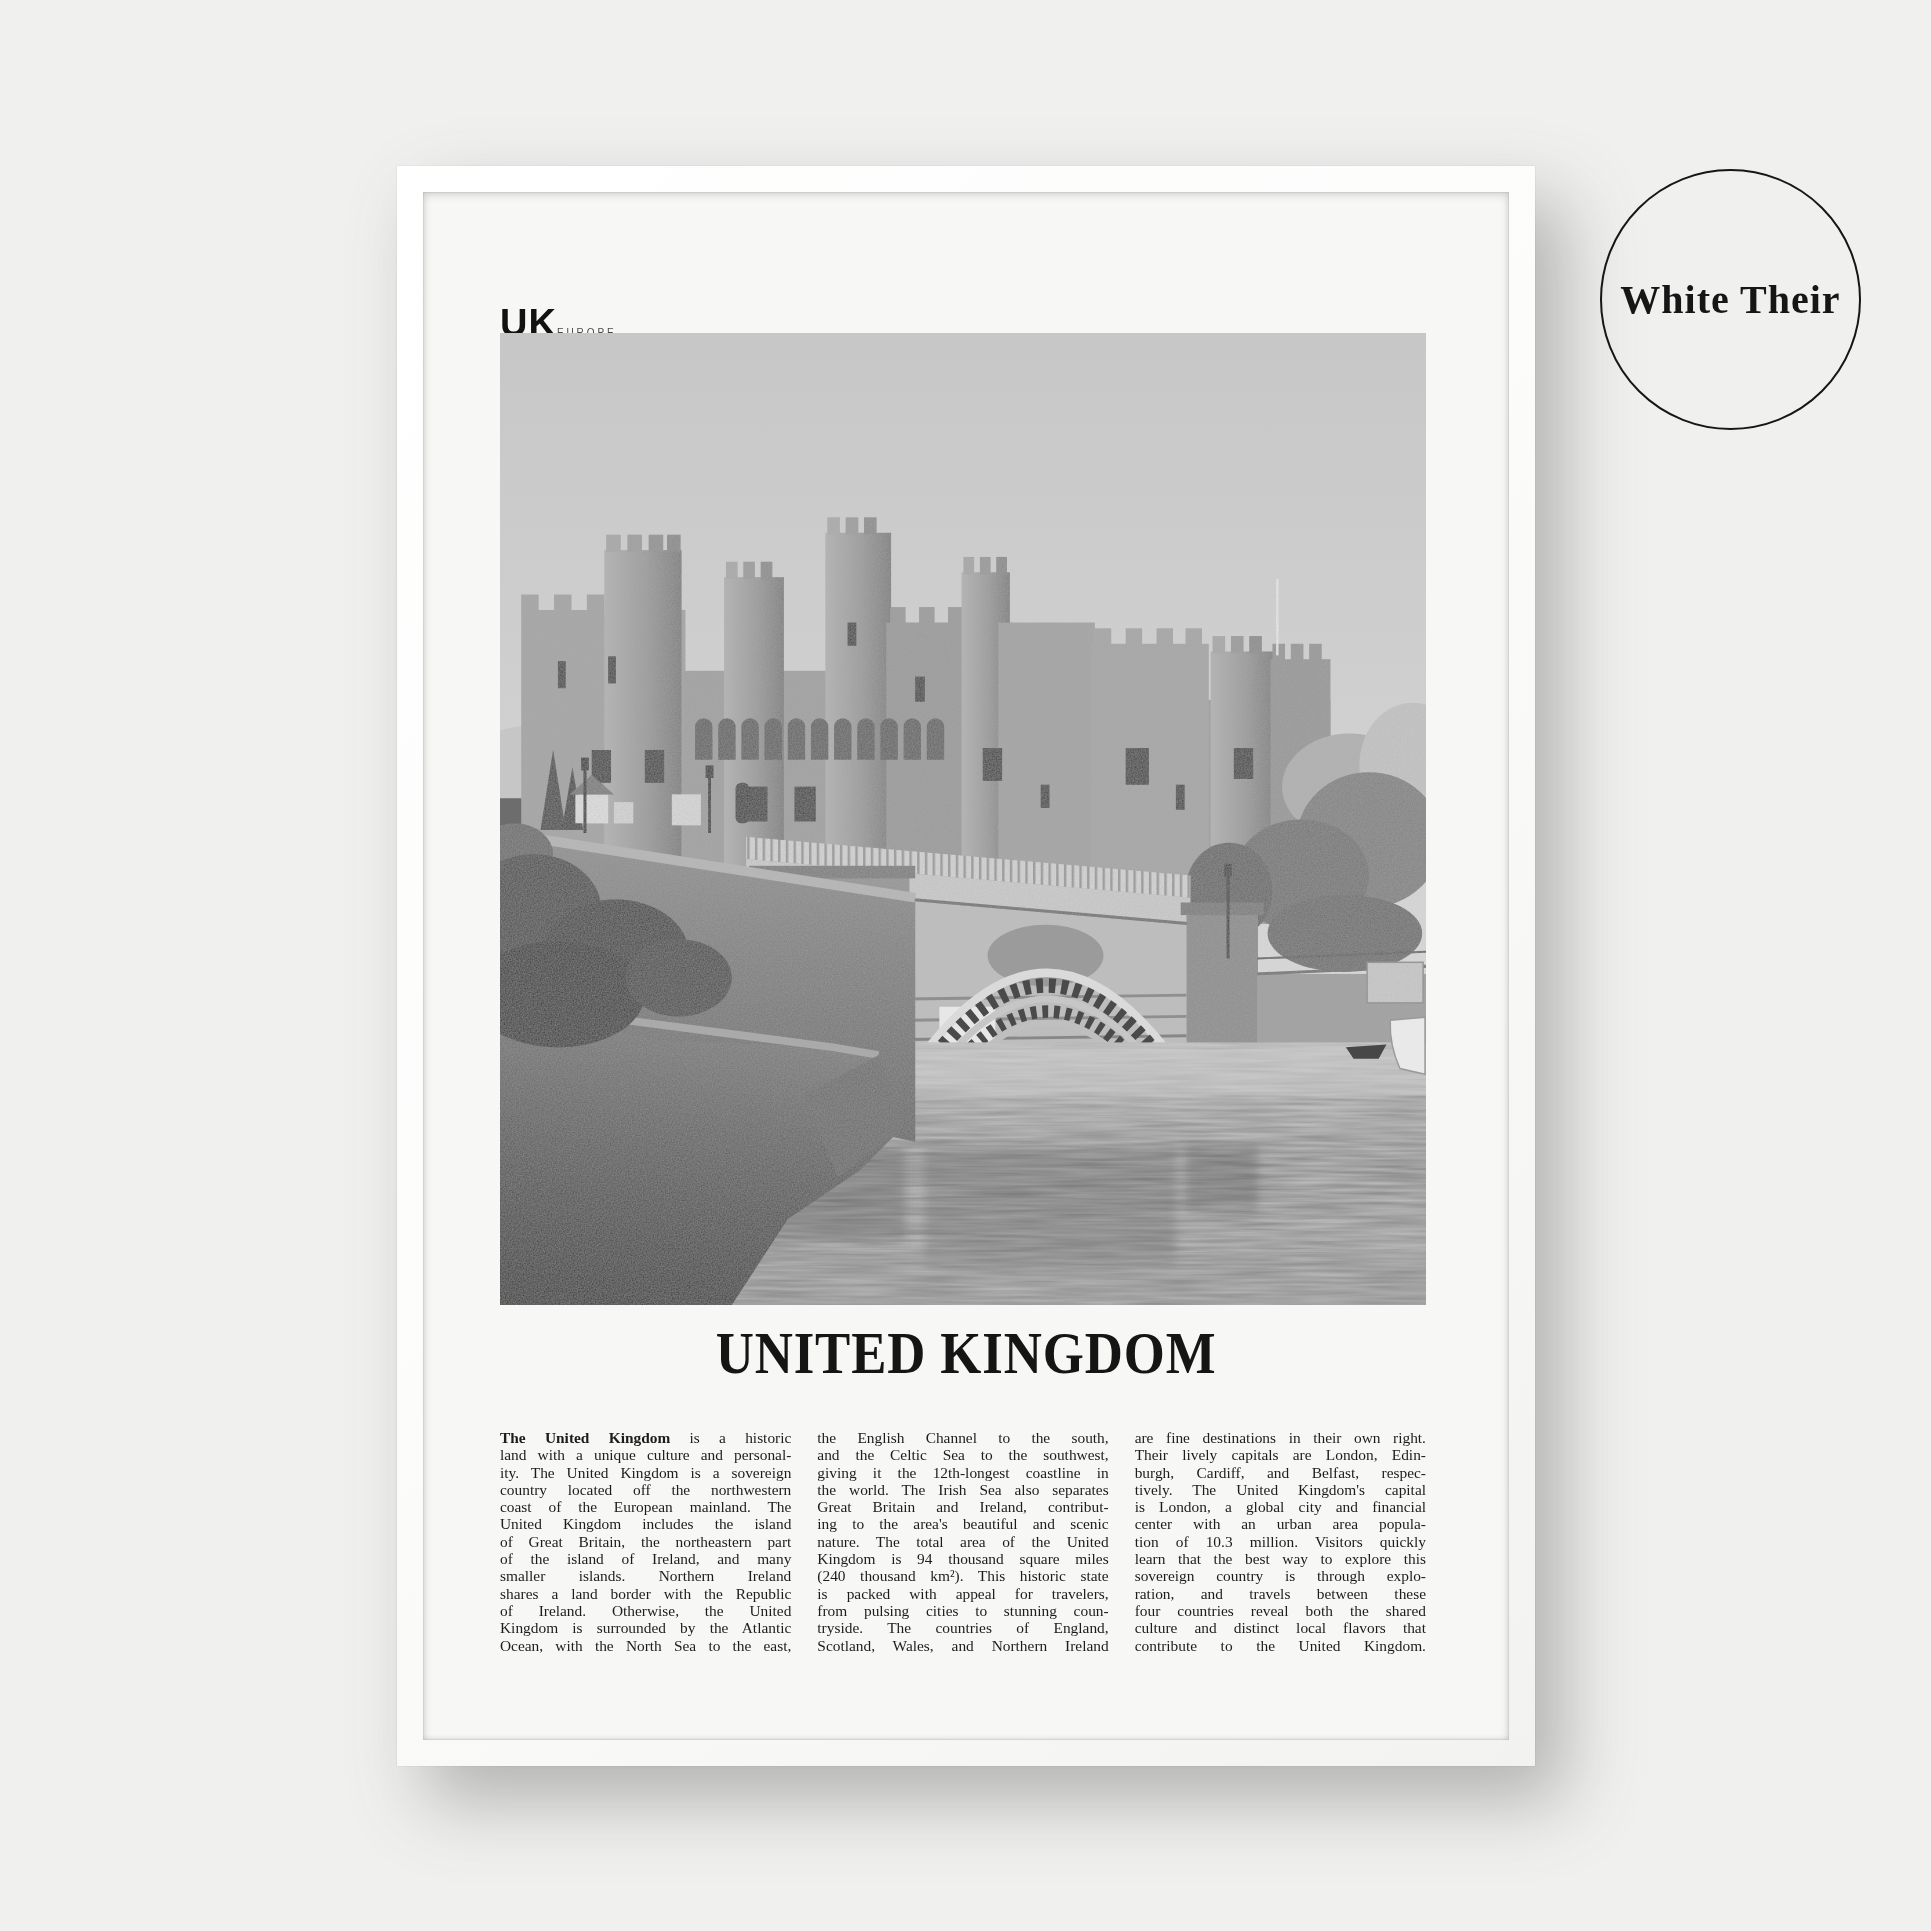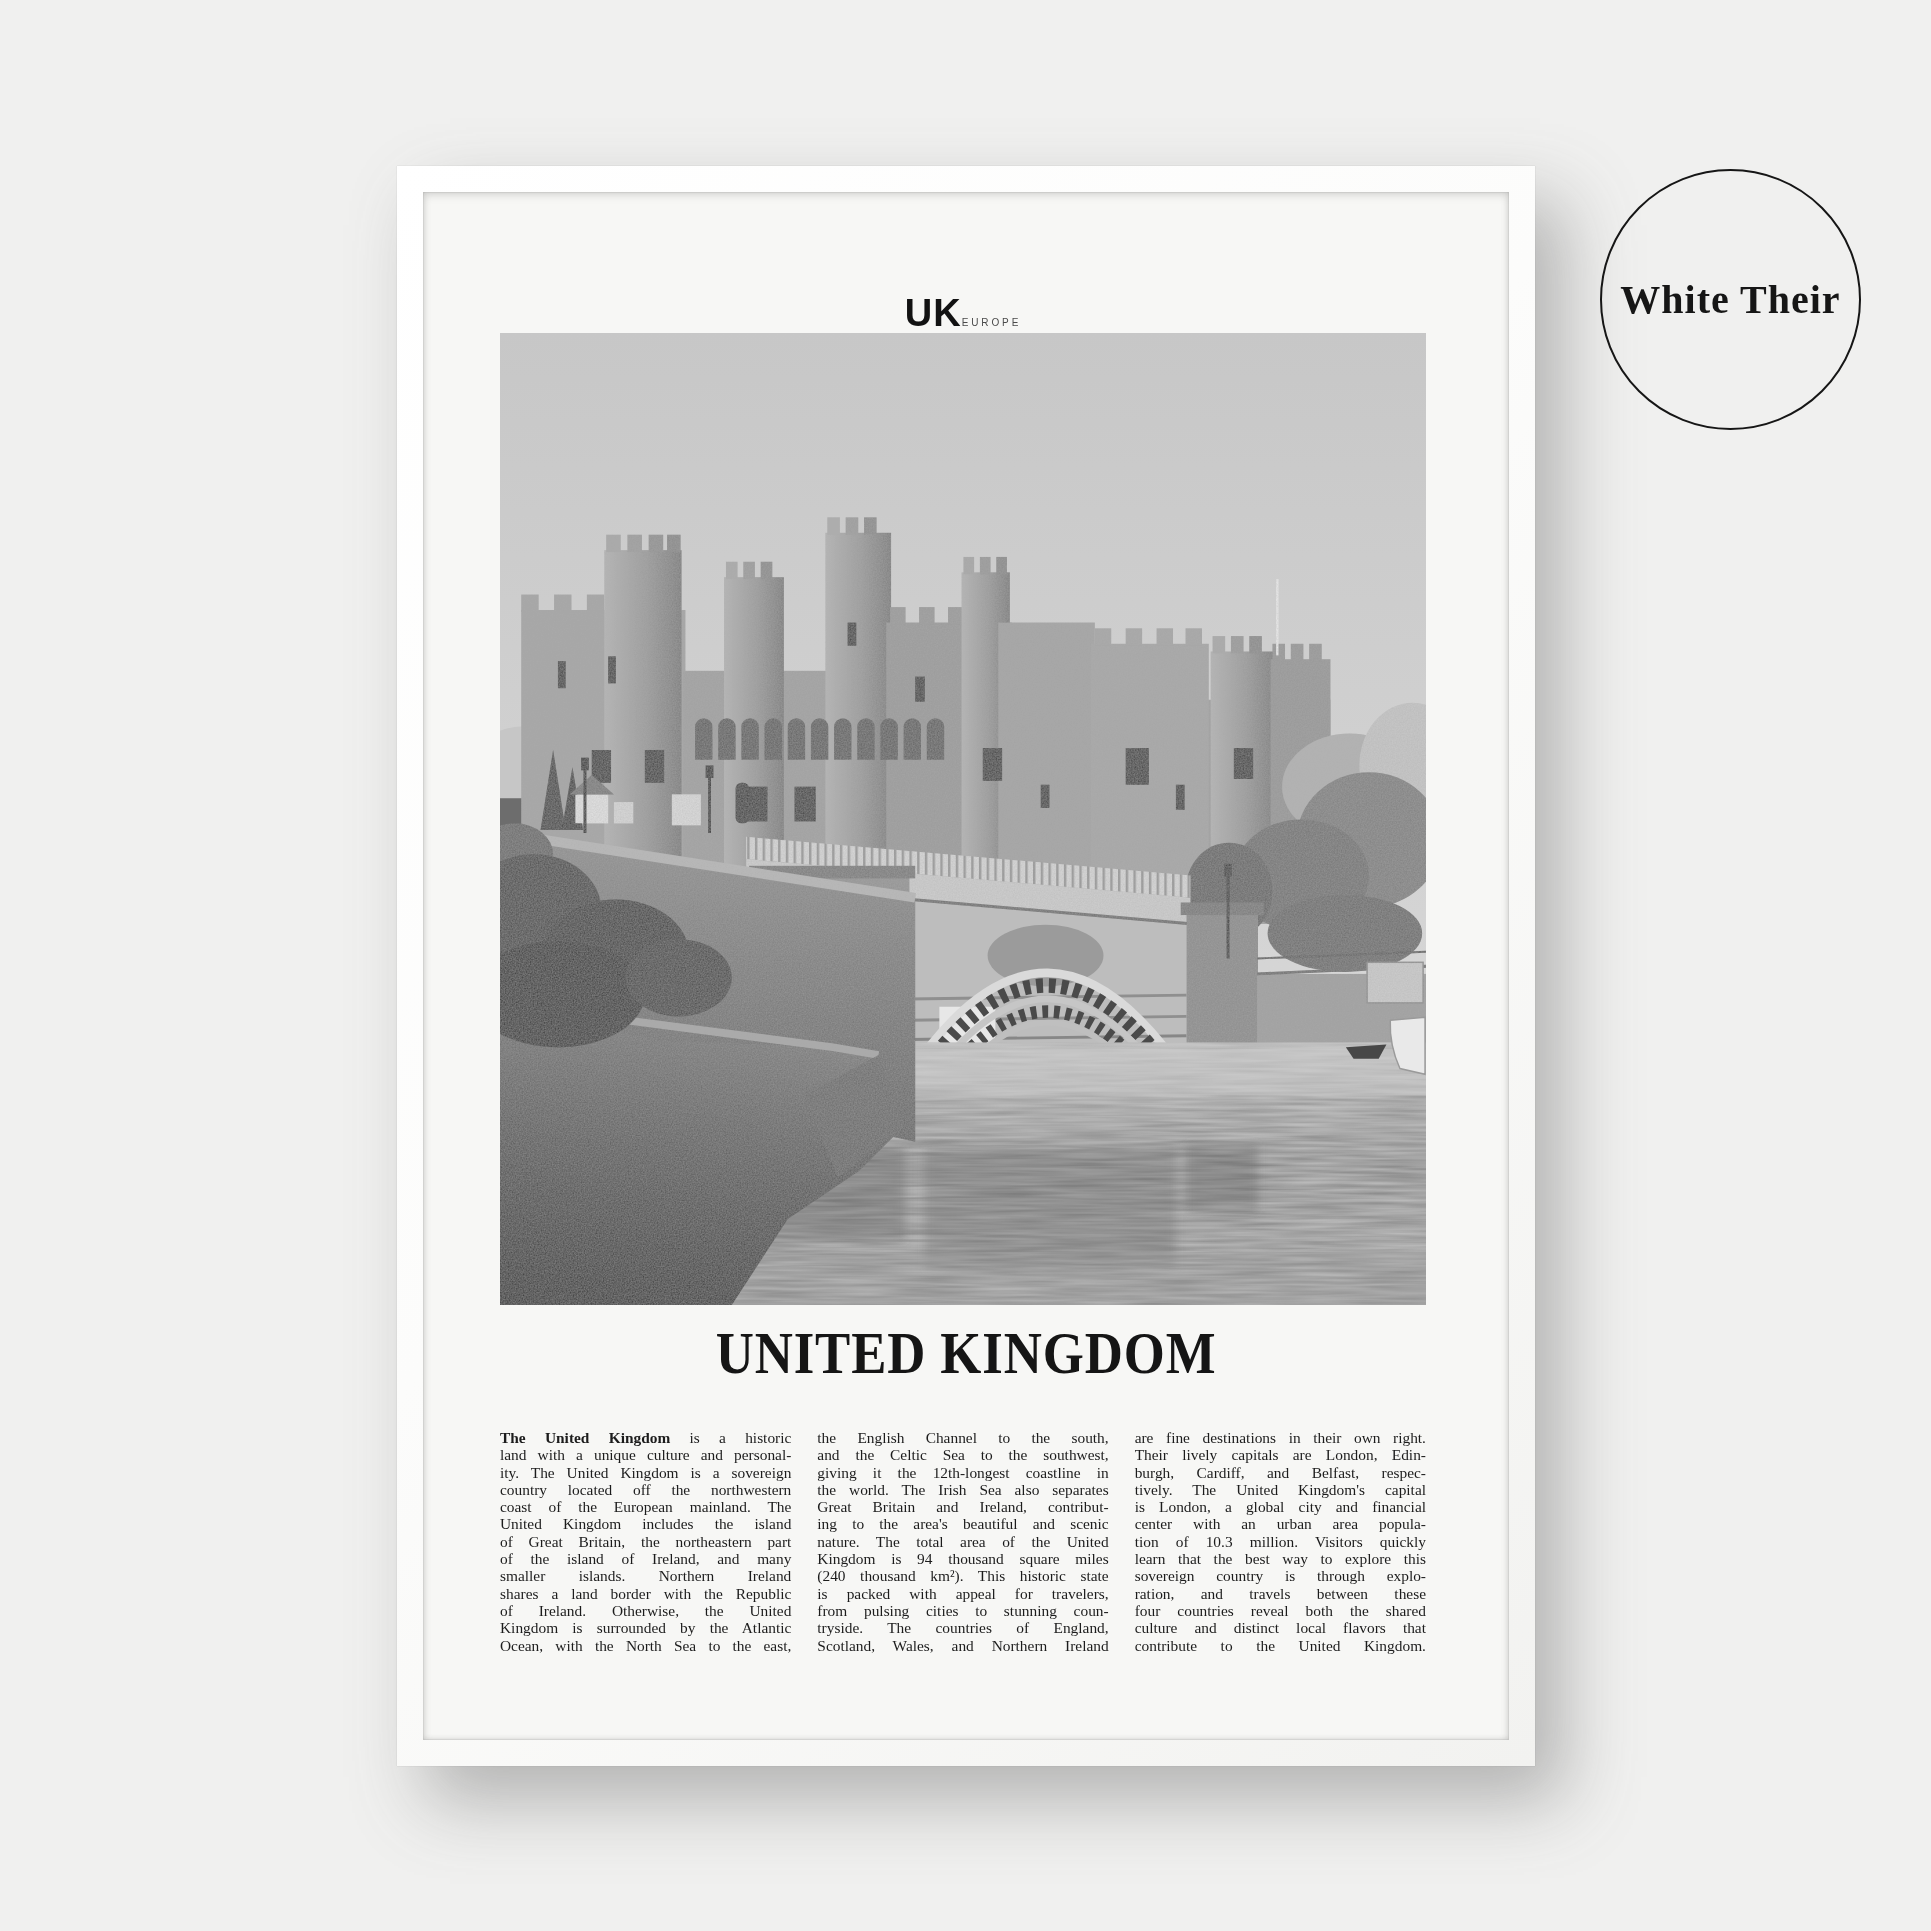--- a/index.html
+++ b/index.html
@@ -18,22 +18,22 @@
   }
   .paper{
     position:absolute;inset:26px;background:#f7f7f5;
     box-shadow:inset 0 0 0 1px rgba(0,0,0,.05),
                inset 0 3.9px 8.7px rgba(0,0,0,.10),
                inset 2.9px 0 6.8px rgba(0,0,0,.05),
                inset -2.9px 0 6.8px rgba(0,0,0,.05),
                inset 0 -1.9px 4.8px rgba(0,0,0,.05);
   }
   .poster-header{
-    position:absolute;top:102px;left:77px;width:926px;
-    display:flex;justify-content:center;align-items:flex-end;
+    position:absolute;top:112px;left:77px;width:926px;
+    display:flex;justify-content:flex-start;align-items:flex-end;
   }
   .country-code{font-weight:800;font-size:38px;line-height:1;letter-spacing:1px;color:#121212;}
   .region-label{font-weight:400;font-size:10px;letter-spacing:2.9px;color:#4a4a4a;padding-bottom:3.9px;}
 
   .photo{position:absolute;top:141px;left:77px;width:926px;height:972px;background:#d0d0d0;overflow:hidden;}
   .photo svg{display:block;width:100%;height:100%;}
 
   .poster-title{
     position:absolute;top:1128px;left:0;width:100%;margin:0;text-align:center;
     font-family:"Liberation Serif", serif;font-weight:700;font-size:60px;line-height:1.1;

